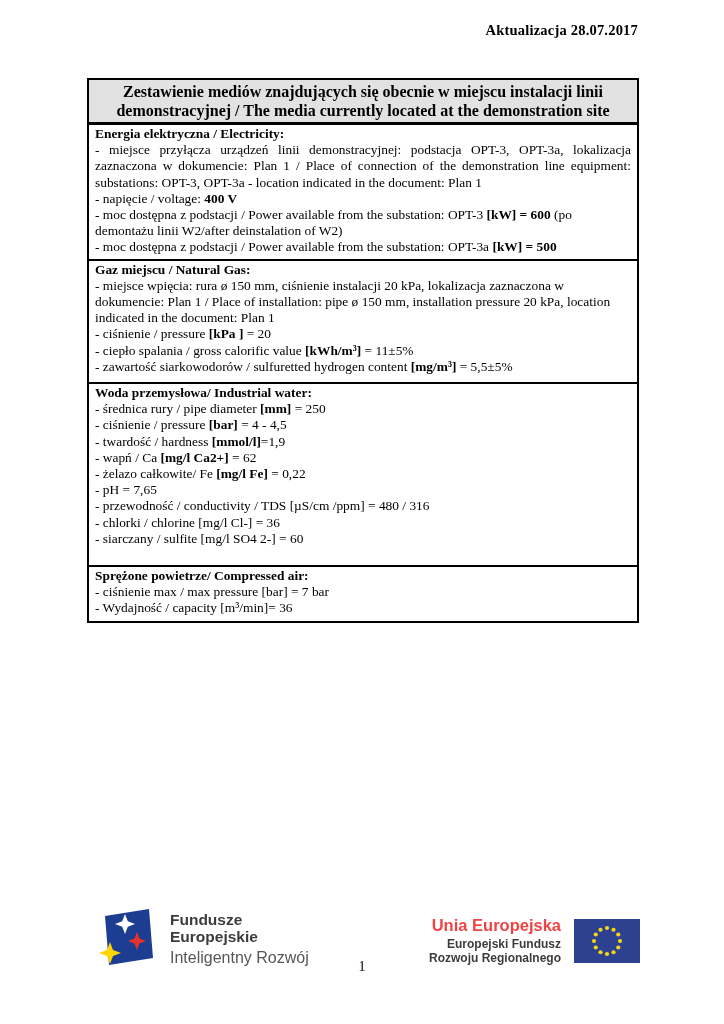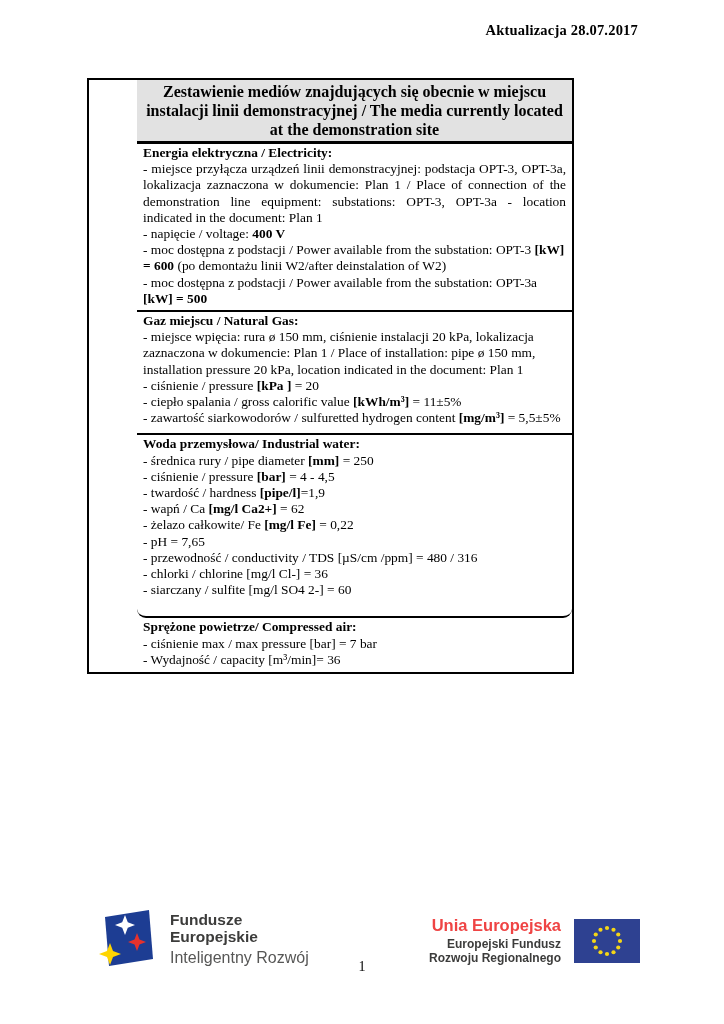--- a/index.html
+++ b/index.html
@@ -6,46 +6,46 @@
   body{
     width:724px;height:1024px;background:#ffffff;position:relative;
     font-family:"Liberation Serif",serif;color:#000;
     -webkit-font-smoothing:antialiased;
   }
   .update{
     position:absolute;top:22px;right:86px;
     font-size:14.5px;font-weight:bold;letter-spacing:.2px;
   }
   .doc-table{
-    position:absolute;left:87px;top:78px;width:487px;
-    border:2px solid #000;box-sizing:border-box;background:#fff;padding-left:48px;
+    position:absolute;left:87px;top:78px;width:552px;
+    border:2px solid #000;box-sizing:border-box;background:#fff;
   }
   .table-title{
     background:var(--header_bg,#e2e2e2);
     border-bottom:3px solid #000;
     text-align:center;font-weight:bold;
     font-size:16px;line-height:19px;padding:2px 8px;
   }
   .section{
     border-bottom:2px solid #000;
     padding:1px 6px 3px 6px;
     font-size:13.4px;line-height:16.2px;
   }
   .section:last-child{border-bottom:none;}
   .sec-heading{font-weight:bold;}
   .line{white-space:normal;}
   .sec-0 .line:nth-child(2){text-align:justify;}
   .sec-1{padding-bottom:7px;}
-  .sec-2{padding-bottom:18px;border-radius:9px;}
+  .sec-2{padding-bottom:18px;}
   .sec-3{padding-bottom:4px;}
   .line b{font-weight:bold;}
 
   .footer-left{
     position:absolute;left:95px;top:906px;
-    display:flex;align-items:flex-end;gap:13px;
+    display:flex;align-items:center;gap:13px;
     font-family:"Liberation Sans",sans-serif;
   }
   .fe-text{padding-top:5px;}
   .fe-name{font-size:15.5px;font-weight:bold;line-height:17px;color:#3c3c3b;}
   .fe-sub{font-size:16px;color:#575756;margin-top:4px;}
 
   .footer-right{
     position:absolute;right:84px;top:916px;
     display:flex;align-items:center;gap:13px;
     font-family:"Liberation Sans",sans-serif;
@@ -80,21 +80,21 @@
           <div class="sec-heading">Gaz miejscu / Natural Gas:</div>
           <div class="line"><span>- miejsce wpięcia: rura ø 150 mm, ciśnienie instalacji 20 kPa, lokalizacja zaznaczona w dokumencie: Plan 1 / Place of installation: pipe ø 150 mm, installation pressure 20 kPa, location indicated in the document: Plan 1</span></div>
           <div class="line"><span>- ciśnienie / pressure </span><b>[kPa ]</b><span> = 20</span></div>
           <div class="line"><span>- ciepło spalania / gross calorific value </span><b>[kWh/m³]</b><span> = 11±5%</span></div>
           <div class="line"><span>- zawartość siarkowodorów / sulfuretted hydrogen content </span><b>[mg/m³]</b><span> = 5,5±5%</span></div>
         </div>
         <div class="section sec-2">
           <div class="sec-heading">Woda przemysłowa/ Industrial water:</div>
           <div class="line"><span>- średnica rury / pipe diameter </span><b>[mm]</b><span> = 250</span></div>
           <div class="line"><span>- ciśnienie / pressure </span><b>[bar]</b><span> = 4 - 4,5</span></div>
-          <div class="line"><span>- twardość / hardness </span><b>[pipe/l]</b><span>=1,9</span></div>
+          <div class="line"><span>- twardość / hardness </span><b>[mmol/l]</b><span>=1,9</span></div>
           <div class="line"><span>- wapń / Ca </span><b>[mg/l Ca2+]</b><span> = 62</span></div>
           <div class="line"><span>- żelazo całkowite/ Fe </span><b>[mg/l Fe]</b><span> = 0,22</span></div>
           <div class="line"><span>- pH = 7,65</span></div>
           <div class="line"><span>- przewodność / conductivity / TDS [µS/cm /ppm] = 480 / 316</span></div>
           <div class="line"><span>- chlorki / chlorine [mg/l Cl-] = 36</span></div>
           <div class="line"><span>- siarczany / sulfite [mg/l SO4 2-] = 60</span></div>
         </div>
         <div class="section sec-3">
           <div class="sec-heading">Sprężone powietrze/ Compressed air:</div>
           <div class="line"><span>- ciśnienie max / max pressure [bar] = 7 bar</span></div>

